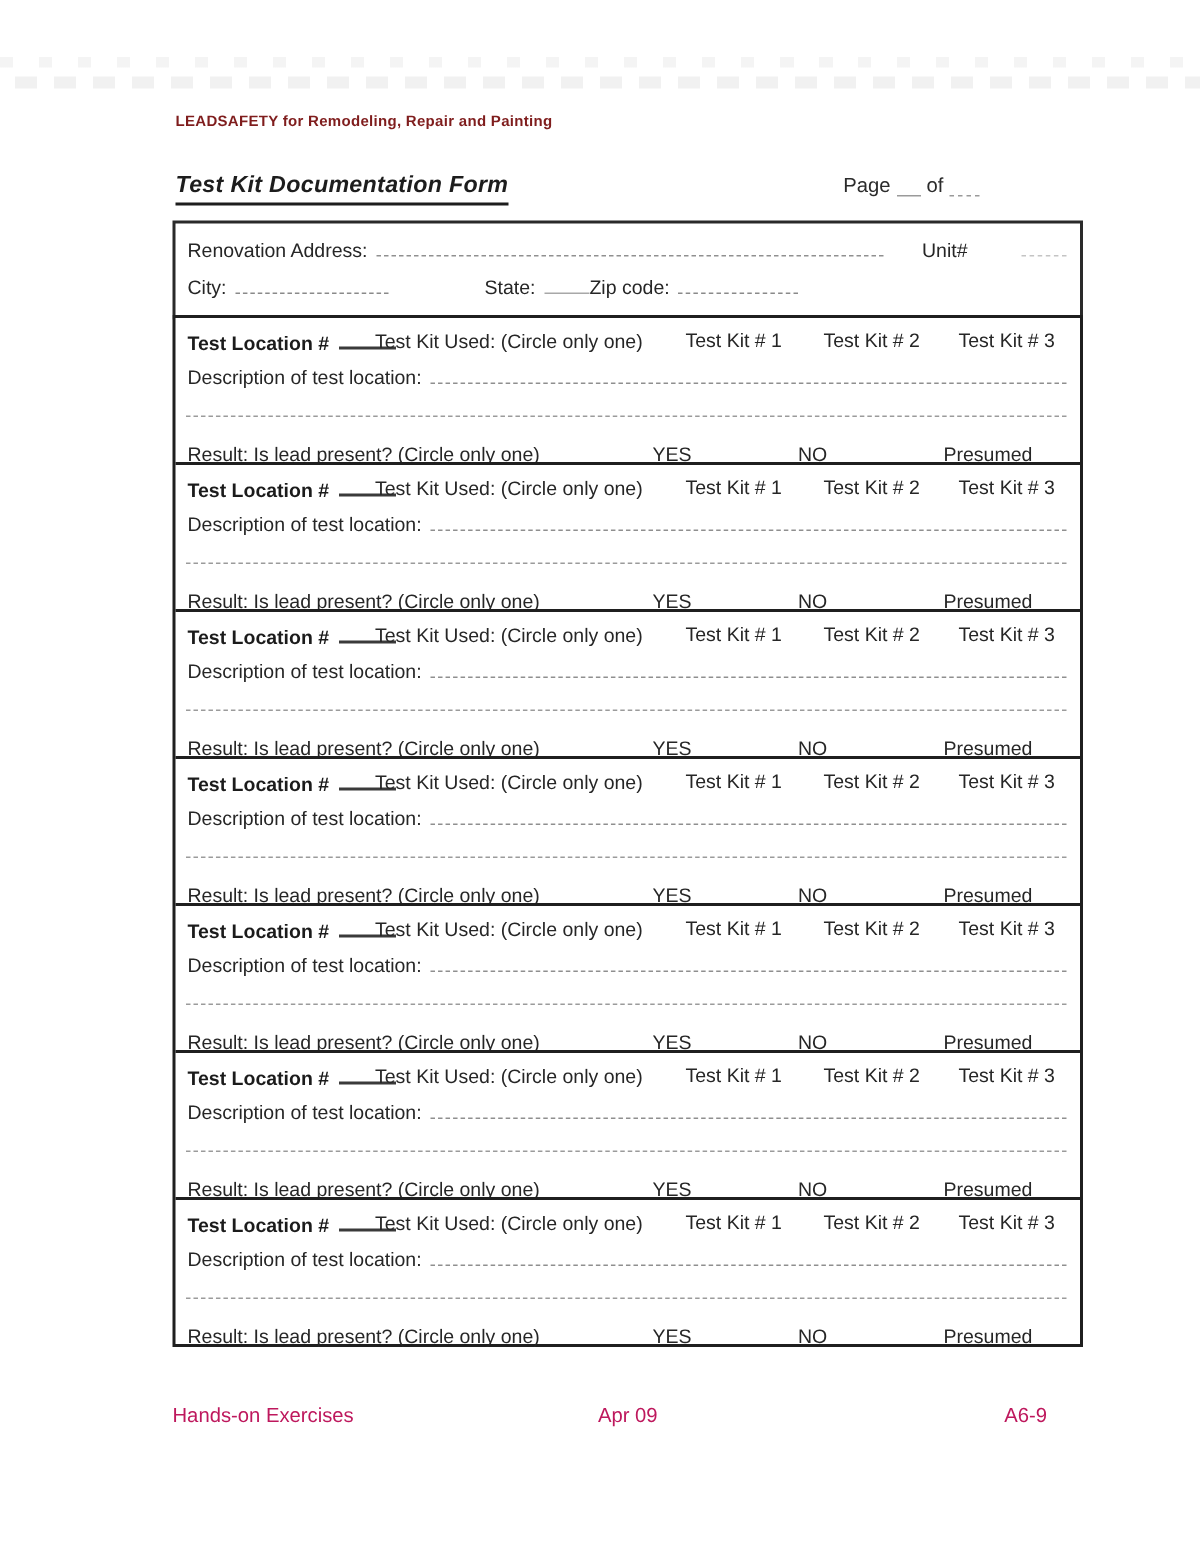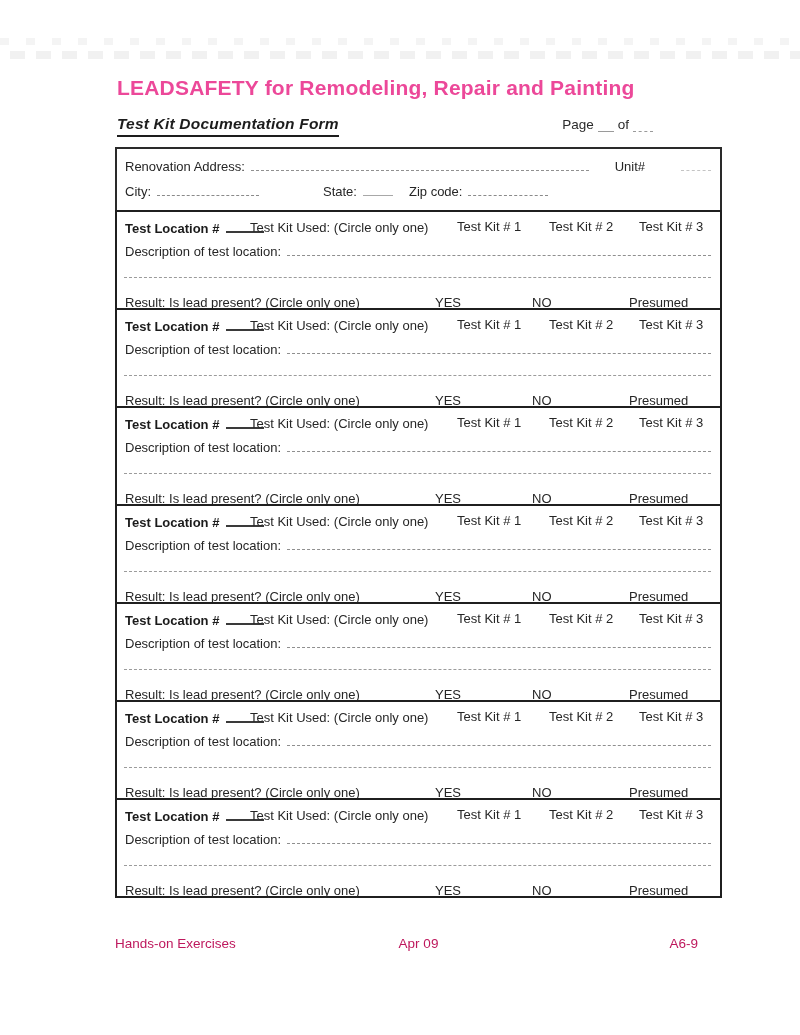--- a/index.html
+++ b/index.html
@@ -13,21 +13,21 @@
   }
   
   .scan-artifact{
     position:absolute;top:38px;left:0;width:800px;height:22px;
     background:
       repeating-linear-gradient(90deg, rgba(0,0,0,0.045) 0 9px, transparent 9px 26px) 0 0 / 100% 7px no-repeat,
       repeating-linear-gradient(90deg, rgba(0,0,0,0.055) 0 15px, transparent 15px 26px) 10px 13px / 100% 8px no-repeat;
   }
   .doc-header{
     position:absolute;left:117px;top:76px;margin:0;
-    font-size:21px;font-weight:bold;color:#ec4899;letter-spacing:0.2px;
+    font-size:10px;font-weight:bold;color:#7f1d1d;letter-spacing:0.2px;
   }
   .title-row{
     position:absolute;left:117px;top:115px;width:608px;
     display:flex;align-items:baseline;
   }
   .form-title{
     font-size:15.5px;font-weight:bold;color:#1d1d1d;
     border-bottom:2px solid #1d1d1d;padding-bottom:2px;letter-spacing:0.2px;font-style:italic;
   }
   .page-of{
@@ -46,21 +46,21 @@
   }
   .arow{display:flex;align-items:baseline;}
   .arow1{padding:9px 9px 0 8px;}
   .arow2{padding:9px 9px 0 8px;}
   .addr-blank{flex:1;margin-left:6px;border-bottom:1px dashed #909090;}
   .unit-label{margin-left:26px;}
   .unit-blank{width:30px;margin-left:36px;border-bottom:1px dashed #c4c4c4;}
   .city-blank{width:102px;margin-left:6px;}
   .state-label{margin-left:64px;}
   .state-blank{width:30px;margin-left:6px;border-bottom:1px solid #a8a8a8;}
-  .zip-label{margin-left:16px;}
+  .zip-label{margin-left:0;}
   .zip-blank{width:80px;margin-left:6px;}
 
   
   .blocks{
     position:absolute;left:115px;top:210px;width:607px;
     border:2px solid #1f1f1f;box-sizing:border-box;background:#fff;
   }
   .block{height:96px;border-top:2px solid #1f1f1f;position:relative;font-size:13px;}
   .block:first-child{border-top:none;}
   .row{position:relative;}

